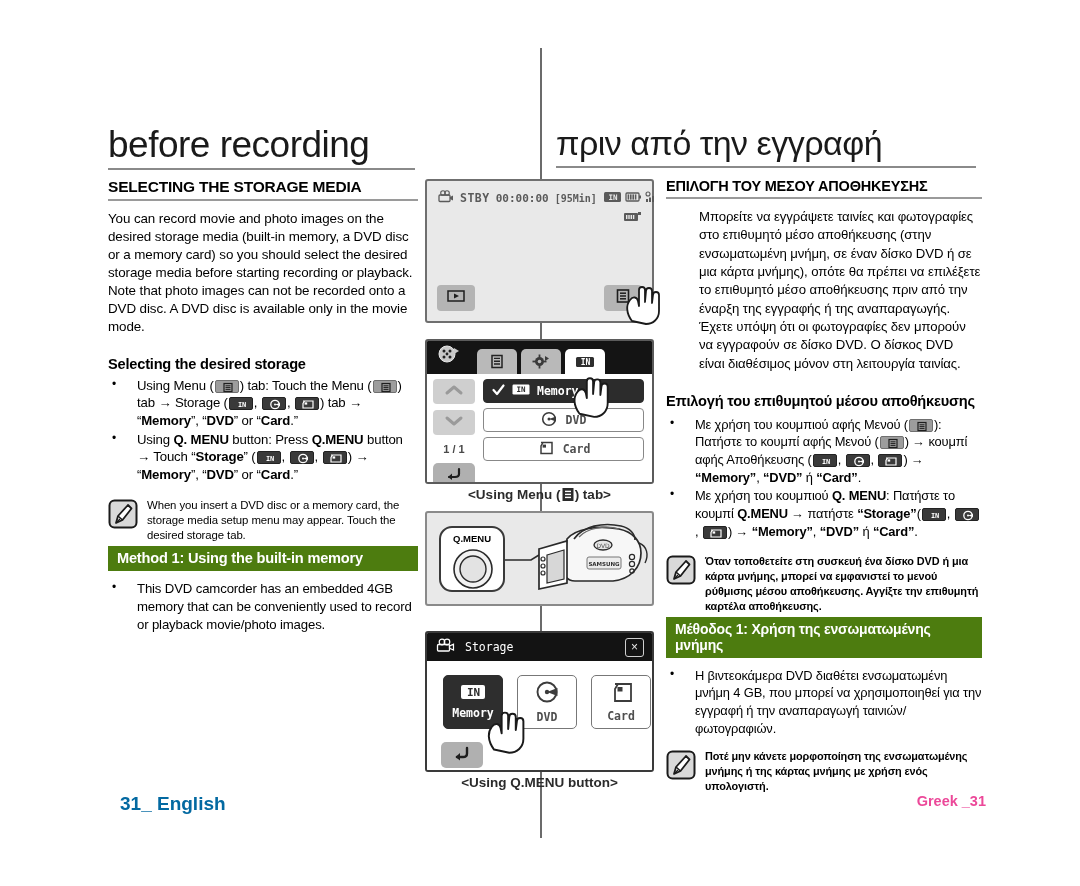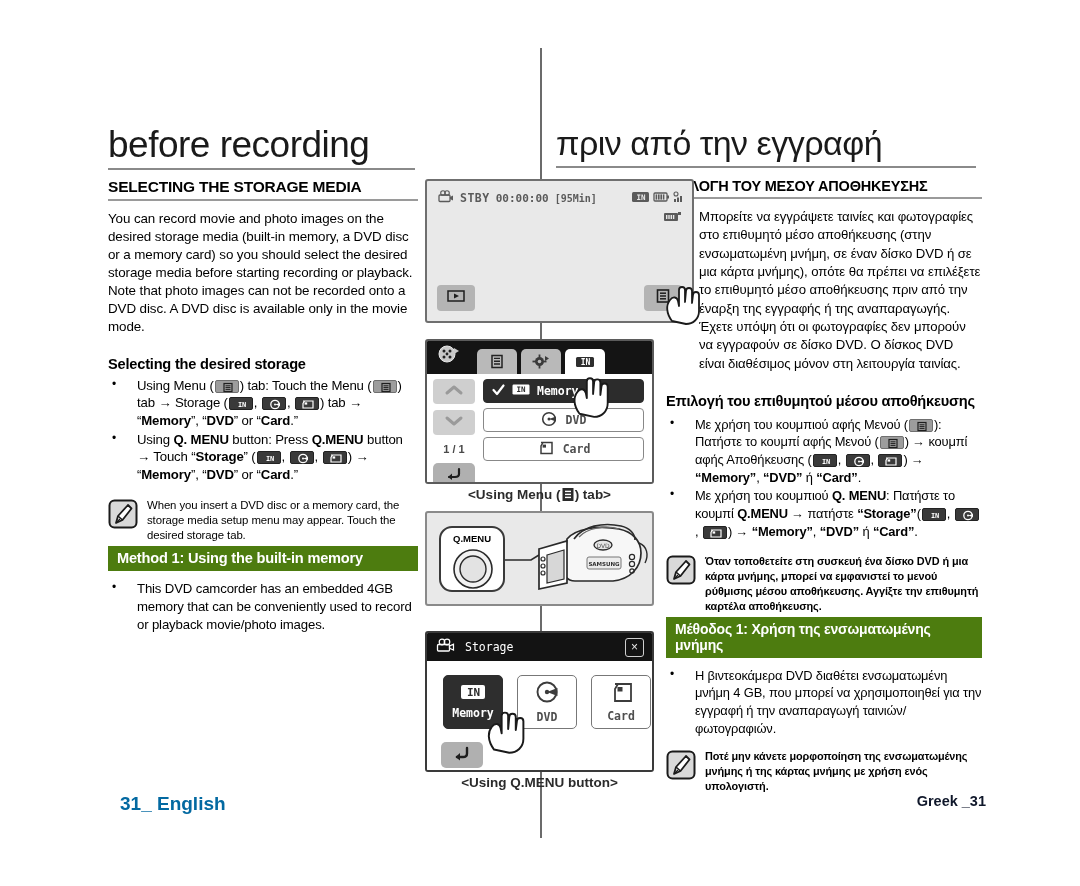--- a/index.html
+++ b/index.html
@@ -95,29 +95,29 @@
   }
   .method-bar.el{ font-size:14px; }
 
   
   .foot-left{
     position:absolute; left:108px; top:793px;
     font-size:19px; font-weight:bold; color:#0369a1;margin-left:12px;
   }
   .foot-right{
     position:absolute; right:94px; top:793px;
-    font-size:14.5px; font-weight:bold; color:#0f172a;
+    font-size:14.5px; font-weight:bold; color:#ec4899;
   }
 
   
   .fig{ position:absolute; }
 
   
   .lcd1{
-    left:425px; top:179px; width:269px; height:144px;
+    left:425px; top:179px; width:229px; height:144px;
     background:#e9e9e9; border:2px solid #6f6f6f; border-radius:3px;
   }
   .osd-row{
     position:absolute; left:10px; top:9px; right:8px;
     display:flex; align-items:center; gap:6px;
     font-size:11px; font-weight:bold; color:#5a5a5a;
     font-family:"DejaVu Sans Mono", monospace;
     letter-spacing:0px;
   }
   .osd-row .stby{ font-size:11.5px; letter-spacing:0.5px; }

